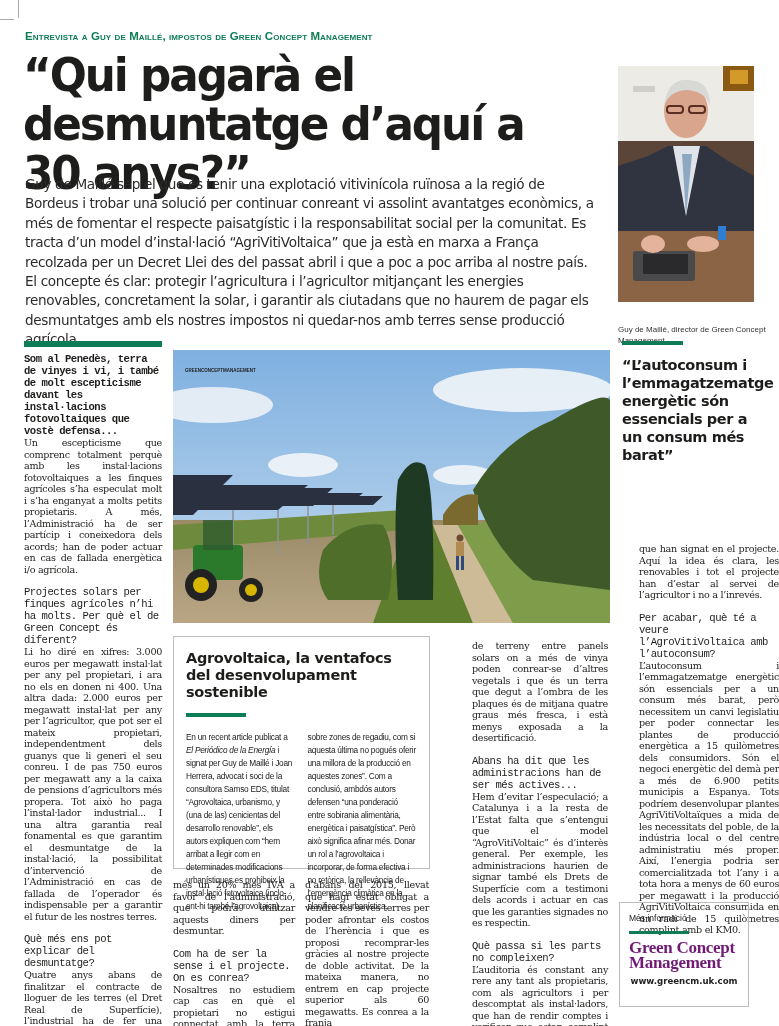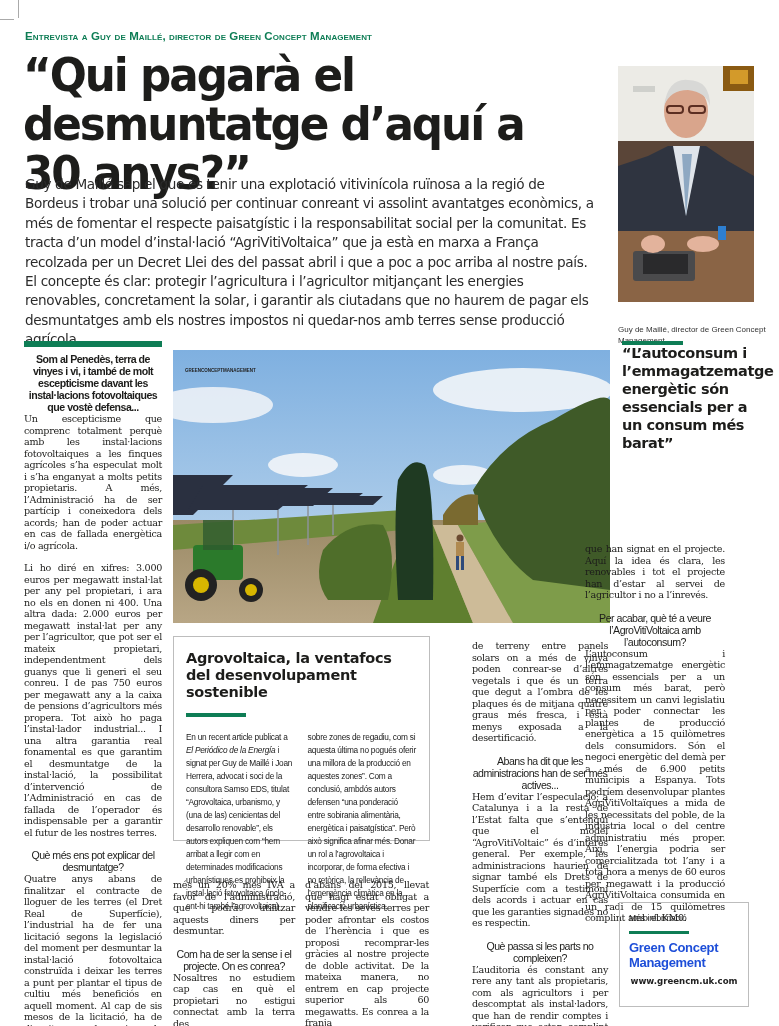--- a/index.html
+++ b/index.html
@@ -13,48 +13,48 @@
   .headline { position: absolute; left: 23px; top: 50px; width: 580px; font-family: "DejaVu Sans", sans-serif; font-weight: bold; font-size: 47px; line-height: 49px; letter-spacing: -2.2px; color: #1d1d1b; transform: scaleX(0.93); transform-origin: left top; }
   .lead { position: absolute; left: 25px; top: 175px; width: 572px; font-family: "DejaVu Sans", sans-serif; font-size: 13.6px; line-height: 19.4px; color: #2b2b2b; letter-spacing: -0.35px; }
 
   .portrait { position: absolute; left: 618px; top: 66px; width: 136px; height: 236px; overflow: hidden; background: #e8e8e4; }
   .caption { position: absolute; left: 618px; top: 305px; width: 150px; font-size: 8px; line-height: 11px; color: #333; margin-top: 19px; }
 
   .rule-left { position: absolute; left: 24px; top: 341px; width: 138px; height: 6px; background: #0e7d55; }
   .rule-right { position: absolute; left: 622px; top: 341px; width: 61px; height: 4px; background: #0e7d55; }
 
   .col { position: absolute; font-family: "DejaVu Serif", serif; font-size: 9.6px; line-height: 11.5px; color: #1d1d1b; text-align: justify; letter-spacing: -0.3px; }
-  .col .q { font-family: Liberation Sans, sans-serif; font-weight: bold; font-size: 10.6px; line-height: 12px; letter-spacing: -0.5px; text-align: center; display: block; }
+  .col .q { font-family: Liberation Mono, monospace; font-weight: bold; font-size: 10.6px; line-height: 12px; letter-spacing: -0.5px; text-align: left; display: block; }
   .col .q.reg { font-weight: normal; }
   .col p { margin-bottom: 11px; }
   .col p.tight { margin-bottom: 0; }
 
   .hero { position: absolute; left: 173px; top: 350px; width: 437px; height: 273px; overflow: hidden; }
 
-  .pullquote { position: absolute; left: 622px; top: 344px; width: 140px; font-family: "DejaVu Sans", sans-serif; font-weight: bold; font-size: 14.5px; line-height: 18px; color: #1d1d1b; letter-spacing: -0.4px; }
+  .pullquote { position: absolute; left: 622px; top: 356px; width: 140px; font-family: "DejaVu Sans", sans-serif; font-weight: bold; font-size: 14.5px; line-height: 18px; color: #1d1d1b; letter-spacing: -0.4px; }
 
-  .sidebar-box { position: absolute; left: 173px; top: 636px; width: 257px; height: 205px; border: 1px solid #bdbdbd; background: #fff; padding: 13px 12px; }
+  .sidebar-box { position: absolute; left: 173px; top: 636px; width: 257px; height: 233px; border: 1px solid #bdbdbd; background: #fff; padding: 13px 12px; }
   .sidebar-box h2 { font-family: "DejaVu Sans", sans-serif; font-weight: bold; font-size: 14.5px; line-height: 17px; color: #1d1d1b; letter-spacing: -0.3px; }
   .sidebar-box .green-rule { width: 60px; height: 4px; background: #0e7d55; margin: 12px 0 14px 0; }
   .sidebar-cols { display: flex; gap: 12px; }
   .sidebar-cols .sc { width: 114px; font-family: Liberation Sans, sans-serif; font-size: 8.3px; line-height: 13px; color: #222; letter-spacing: -0.25px; }
 
   .info-box { position: absolute; left: 619px; top: 902px; width: 130px; height: 105px; border: 1px solid #bdbdbd; padding: 10px 9px; }
   .info-box .label { font-size: 8.5px; color: #222; }
   .info-box .rule { width: 60px; height: 3px; background: #0e7d55; margin: 8px 0 6px 0; }
-  .info-box .name { font-family: Liberation Sans, sans-serif; font-weight: bold; font-size: 13px; line-height: 15px; color: #1d4ed8; letter-spacing: -0.3px; }
+  .info-box .name { font-family: Liberation Serif, serif; font-weight: bold; font-size: 17px; line-height: 15px; color: #701a75; letter-spacing: -0.3px; }
   .info-box .url { font-family: "DejaVu Sans", sans-serif; font-weight: bold; font-size: 8.6px; color: #222; margin-top: 6px; text-align: center; }
 </style>
 </head>
 <body>
 
 <div class="corner-mark-v"></div>
 <div class="corner-mark-h"></div>
 
-<div class="kicker">Entrevista a Guy de Maillé, director de Green Concept Management</div>
+<div class="kicker">Entrevista a Guy de Maillé, impostos de Green Concept Management</div>
 <h1 class="headline">“Qui pagarà el desmuntatge d’aquí a 30 anys?”</h1>
 <p class="lead">Guy de Maillé sap el que és tenir una explotació vitivinícola ruïnosa a la regió de Bordeus i trobar una solució per continuar conreant vi assolint avantatges econòmics, a més de fomentar el respecte paisatgístic i la responsabilitat social per la comunitat. Es tracta d’un model d’instal·lació “AgriVitiVoltaica” que ja està en marxa a França recolzada per un Decret Llei des del passat abril i que a poc a poc arriba al nostre país. El concepte és clar: protegir l’agricultura i l’agricultor mitjançant les energies renovables, concretament la solar, i garantir als ciutadans que no haurem de pagar els desmuntatges amb els nostres impostos ni quedar-nos amb terres sense producció agrícola.</p>
 
 <div class="portrait">
   <svg width="136" height="236" viewBox="0 0 136 236">
     <rect x="0" y="0" width="136" height="236" fill="#ecebe6"></rect>
     <rect x="105" y="0" width="31" height="25" fill="#8a5a12"></rect>
     <rect x="112" y="4" width="18" height="14" fill="#d39a2a"></rect>
     <rect x="15" y="20" width="22" height="6" fill="#cfd0cc"></rect>
     <rect x="0" y="75" width="136" height="40" fill="#5a4538"></rect>
@@ -76,20 +76,21 @@
   </svg>
 </div>
 <div class="caption">Guy de Maillé, director de Green Concept Management</div>
 
 <div class="rule-left"></div>
 <div class="rule-right"></div>
 
 <div class="col" style="left:24px; top:353px; width:138px;">
   <span class="q">Som al Penedès, terra de vinyes i vi, i també de molt escepticisme davant les instal·lacions fotovoltaiques que vostè defensa...</span>
   <p>Un escepticisme que comprenc totalment perquè amb les instal·lacions fotovoltaiques a les finques agrícoles s’ha especulat molt i s’ha enganyat a molts petits propietaris. A més, l’Administració ha de ser partícip i coneixedora dels acords; han de poder actuar en cas de fallada energètica i/o agrícola.</p>
+  <span class="q reg">Projectes solars per finques agrícoles n’hi ha molts. Per què el de Green Concept és diferent?</span>
   <p>Li ho diré en xifres: 3.000 euros per megawatt instal·lat per any pel propietari, i ara no els en donen ni 400. Una altra dada: 2.000 euros per megawatt instal·lat per any per l’agricultor, que pot ser el mateix propietari, independentment dels guanys que li generi el seu conreu. I de pas 750 euros per megawatt any a la caixa de pensions d’agricultors més propera. Tot això ho paga l’instal·lador industrial... I una altra garantia real fonamental es que garantim el desmuntatge de la instal·lació, la possibilitat d’intervenció de l’Administració en cas de fallada de l’operador és indispensable per a garantir el futur de les nostres terres.</p>
   <span class="q reg">Què més ens pot explicar del desmuntatge?</span>
   <p class="tight">Quatre anys abans de finalitzar el contracte de lloguer de les terres (el Dret Real de Superfície), l’industrial ha de fer una licitació segons la legislació del moment per desmuntar la instal·lació fotovoltaica construïda i deixar les terres a punt per plantar el tipus de cultiu més beneficiós en aquell moment. Al cap de sis mesos de la licitació, ha de dipositar a la caixa de dipòsits i consignació el valor mitjà de la licitació</p>
 </div>
 
 <div class="hero">
   <svg width="437" height="273" viewBox="0 0 437 273">
     <defs>
       <linearGradient id="sky" x1="0" y1="0" x2="0" y2="1">
         <stop offset="0" stop-color="#7fb0e0"></stop>
@@ -165,21 +166,21 @@
 </div>
 
 <div class="col" style="left:472px; top:640px; width:136px;">
   <p>de terreny entre panels solars on a més de vinya poden conrear-se d’altres vegetals i que és un terra que degut a l’ombra de les plaques és de mitjana quatre graus més fresca, i està menys exposada a la desertificació.</p>
   <span class="q reg">Abans ha dit que les administracions han de ser més actives...</span>
   <p>Hem d’evitar l’especulació; a Catalunya i a la resta de l’Estat falta que s’entengui que el model “AgroVitiVoltaic” és d’interès general. Per exemple, les administracions haurien de signar també els Drets de Superfície com a testimoni dels acords i actuar en cas que les garanties signades no es respectin.</p>
   <span class="q reg">Què passa si les parts no compleixen?</span>
   <p class="tight">L’auditoria és constant any rere any tant als propietaris, com als agricultors i per descomptat als instal·ladors, que han de rendir comptes i verificar que estan complint tot el</p>
 </div>
 
-<div class="col" style="left:585px; top:543px; width:140px;">
+<div class="col" style="left:639px; top:543px; width:140px;">
   <p>que han signat en el projecte. Aquí la idea és clara, les renovables i tot el projecte han d’estar al servei de l’agricultor i no a l’inrevés.</p>
   <span class="q reg">Per acabar, què té a veure l’AgroVitiVoltaica amb l’autoconsum?</span>
   <p class="tight">L’autoconsum i l’emmagatzematge energètic són essencials per a un consum més barat, però necessitem un canvi legislatiu per poder connectar les plantes de producció energètica a 15 quilòmetres dels consumidors. Són el negoci energètic del demà per a més de 6.900 petits municipis a Espanya. Tots podríem desenvolupar plantes AgriVitiVoltaïques a mida de les necessitats del poble, de la indústria local o del centre administratiu més proper. Així, l’energia podria ser comercialitzada tot l’any i a tota hora a menys de 60 euros per megawatt i la producció AgriVitiVoltaica consumida en un radi de 15 quilòmetres complint amb el KM0.</p>
 </div>
 
 <div class="info-box">
   <div class="label">Més informació</div>
   <div class="rule"></div>
   <div class="name">Green Concept Management</div>
   <div class="url">www.greencm.uk.com</div>

